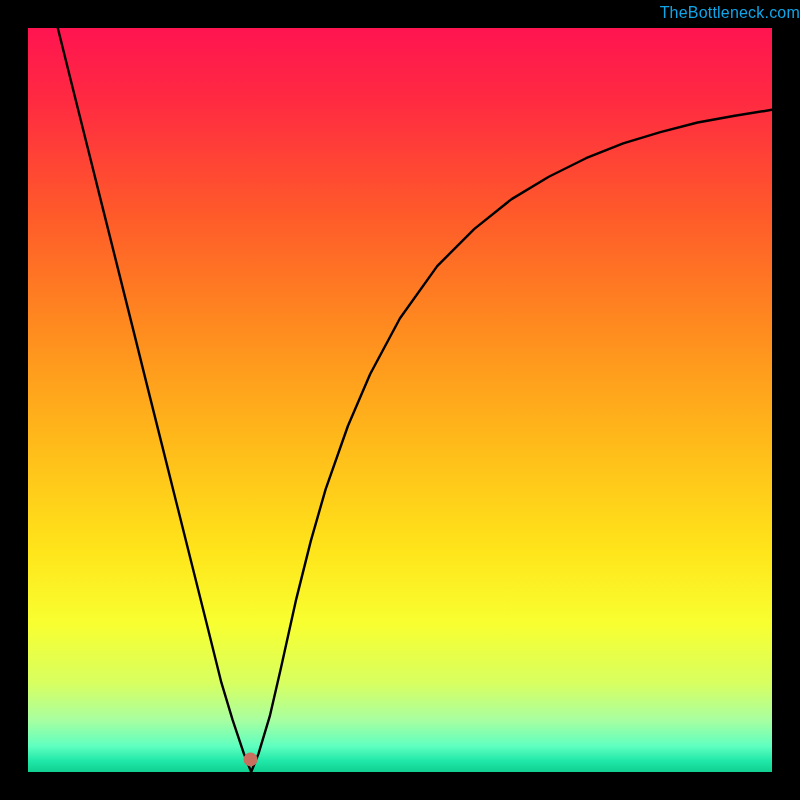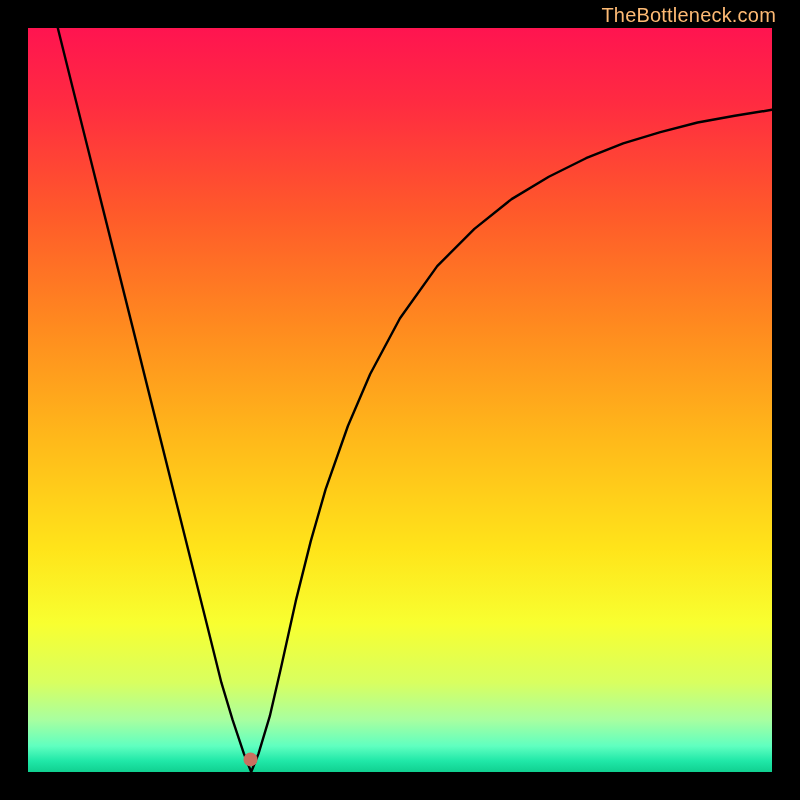--- a/index.html
+++ b/index.html
@@ -22,23 +22,23 @@
   .plot {
     position: absolute;
     left: 0;
     top: 0;
     width: 744px;
     height: 744px;
   }
   .watermark {
     position: absolute;
     top: 4px;
-    right: 24px;
-    color: #fdba74;
-    font-size: 20px;
+    right: 0;
+    color: #0ea5e9;
+    font-size: 16px;
     font-weight: 500;
     letter-spacing: 0.2px;
     user-select: none;
   }
   svg { display: block; }
 </style>
 </head>
 <body>
 
 <div class="frame">

